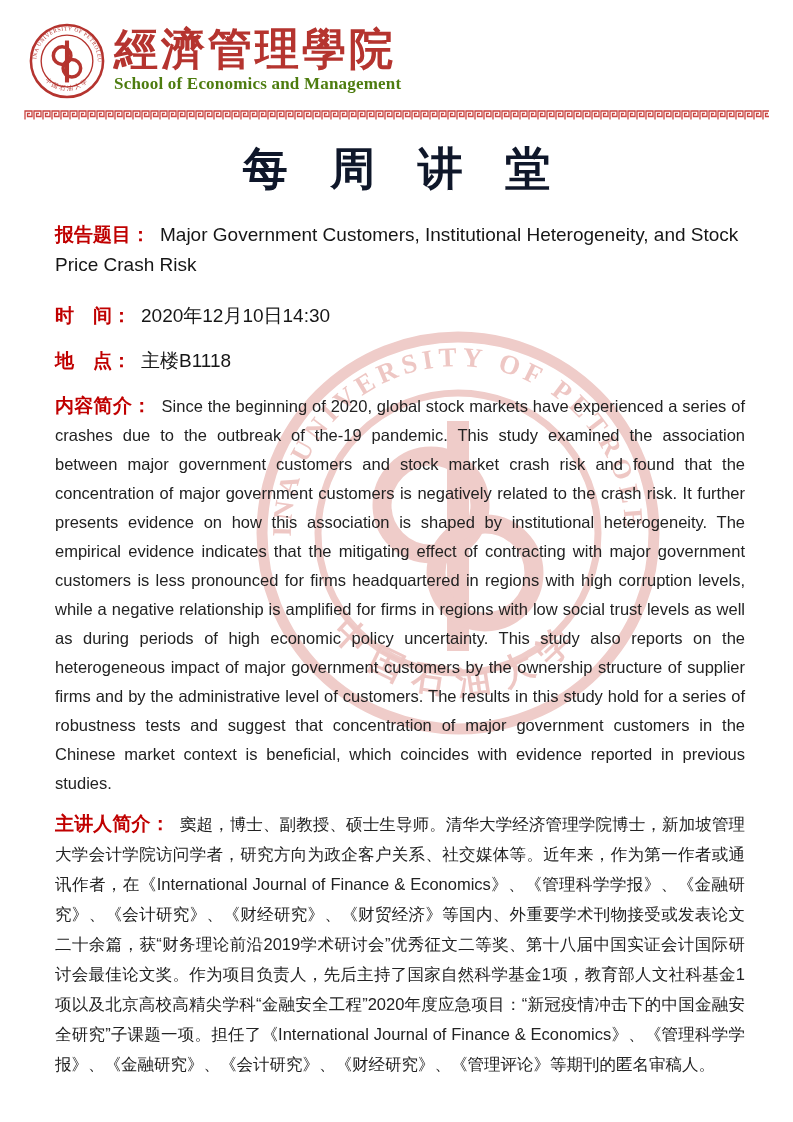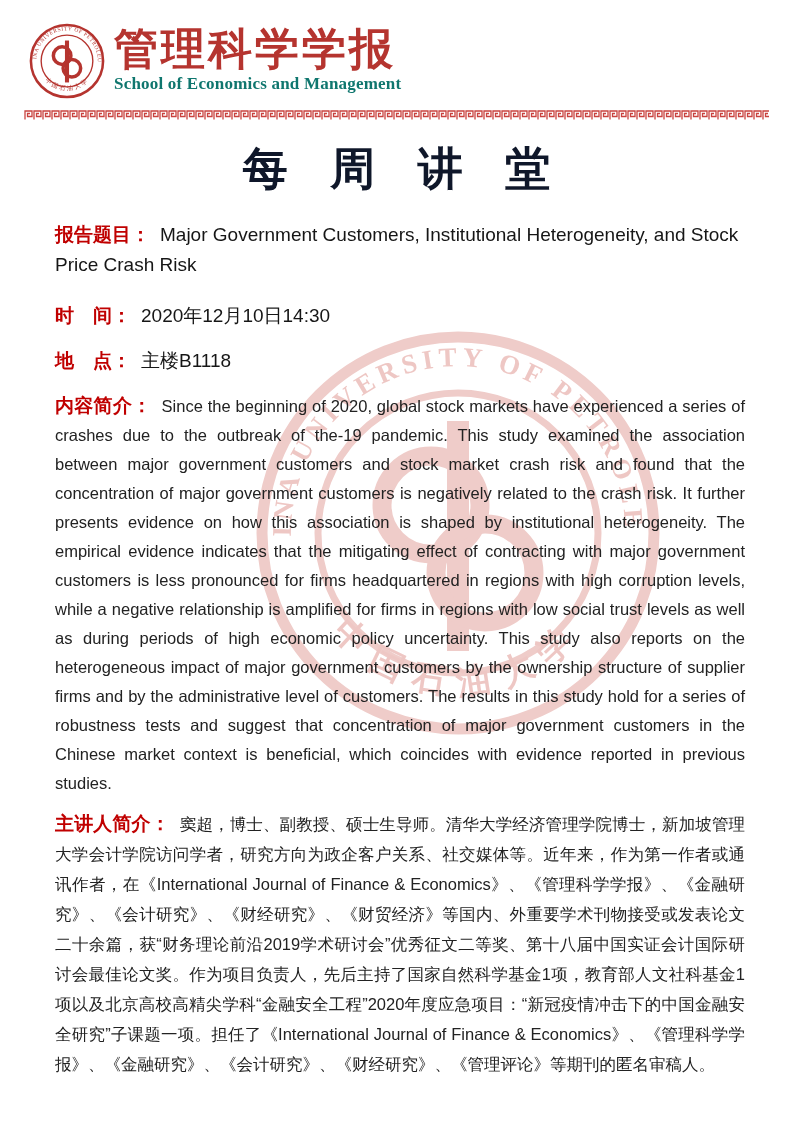--- a/index.html
+++ b/index.html
@@ -15,21 +15,21 @@
   
   .header { position:relative; z-index:1; display:flex; align-items:center; padding:22px 0 0 28px; }
   .logo-seal { width:78px; height:78px; flex:0 0 auto; }
   .school-names { margin-left:8px; }
   .school-zh {
     font-family:"Liberation Serif","DejaVu Serif",serif;
     font-size:44px; line-height:1.02; font-weight:bold; color:#b5342f; letter-spacing:3px;
   }
   .school-en {
     font-family:"Liberation Serif","DejaVu Serif",serif;
-    font-size:17px; font-weight:bold; color:#0f766e; margin-top:1px; letter-spacing:0.2px;
+    font-size:17px; font-weight:bold; color:#4d7c0f; margin-top:1px; letter-spacing:0.2px;
   }
   .meander { display:block; margin:10px 24px 0; width:745px; height:10px; }
   
   .title {
     position:relative; z-index:1; margin:24px 0 0; text-align:center;
     color:#0f172a; font-size:45px; font-weight:600; letter-spacing:15px; text-indent:15px;
     line-height:1.1;
   }
   
   .content { position:relative; z-index:1; padding:18px 48px 0 55px; }
@@ -85,21 +85,21 @@
       <text class="seal-text" font-size="6.4" letter-spacing="2" font-family="Liberation Serif, DejaVu Serif, serif">
         <textPath href="#seal-arc-bottom" startOffset="50%" text-anchor="middle">中国石油大学</textPath>
       </text>
       <g>
         <line class="seal-stroke" x1="0" y1="-21" x2="0" y2="22" stroke-width="4.2"></line>
         <circle class="seal-stroke" cx="-5" cy="-5.5" r="9" stroke-width="3.6"></circle>
         <circle class="seal-stroke" cx="5" cy="7.5" r="9" stroke-width="3.6"></circle>
       </g>
     </svg>
     <div class="school-names">
-      <div class="school-zh">管理科学学报</div>
+      <div class="school-zh">經濟管理學院</div>
       <div class="school-en">School of Economics and Management</div>
     </div>
   </div>
 
   <svg class="meander" aria-hidden="true">
     <defs>
       <pattern id="mk" width="9" height="10" patternUnits="userSpaceOnUse">
         <path d="M1,9.5 V1 H8 V6.5 H3.5 V3.5 H6" fill="none" stroke="#c9423e" stroke-width="1.3"></path>
       </pattern>
     </defs>

